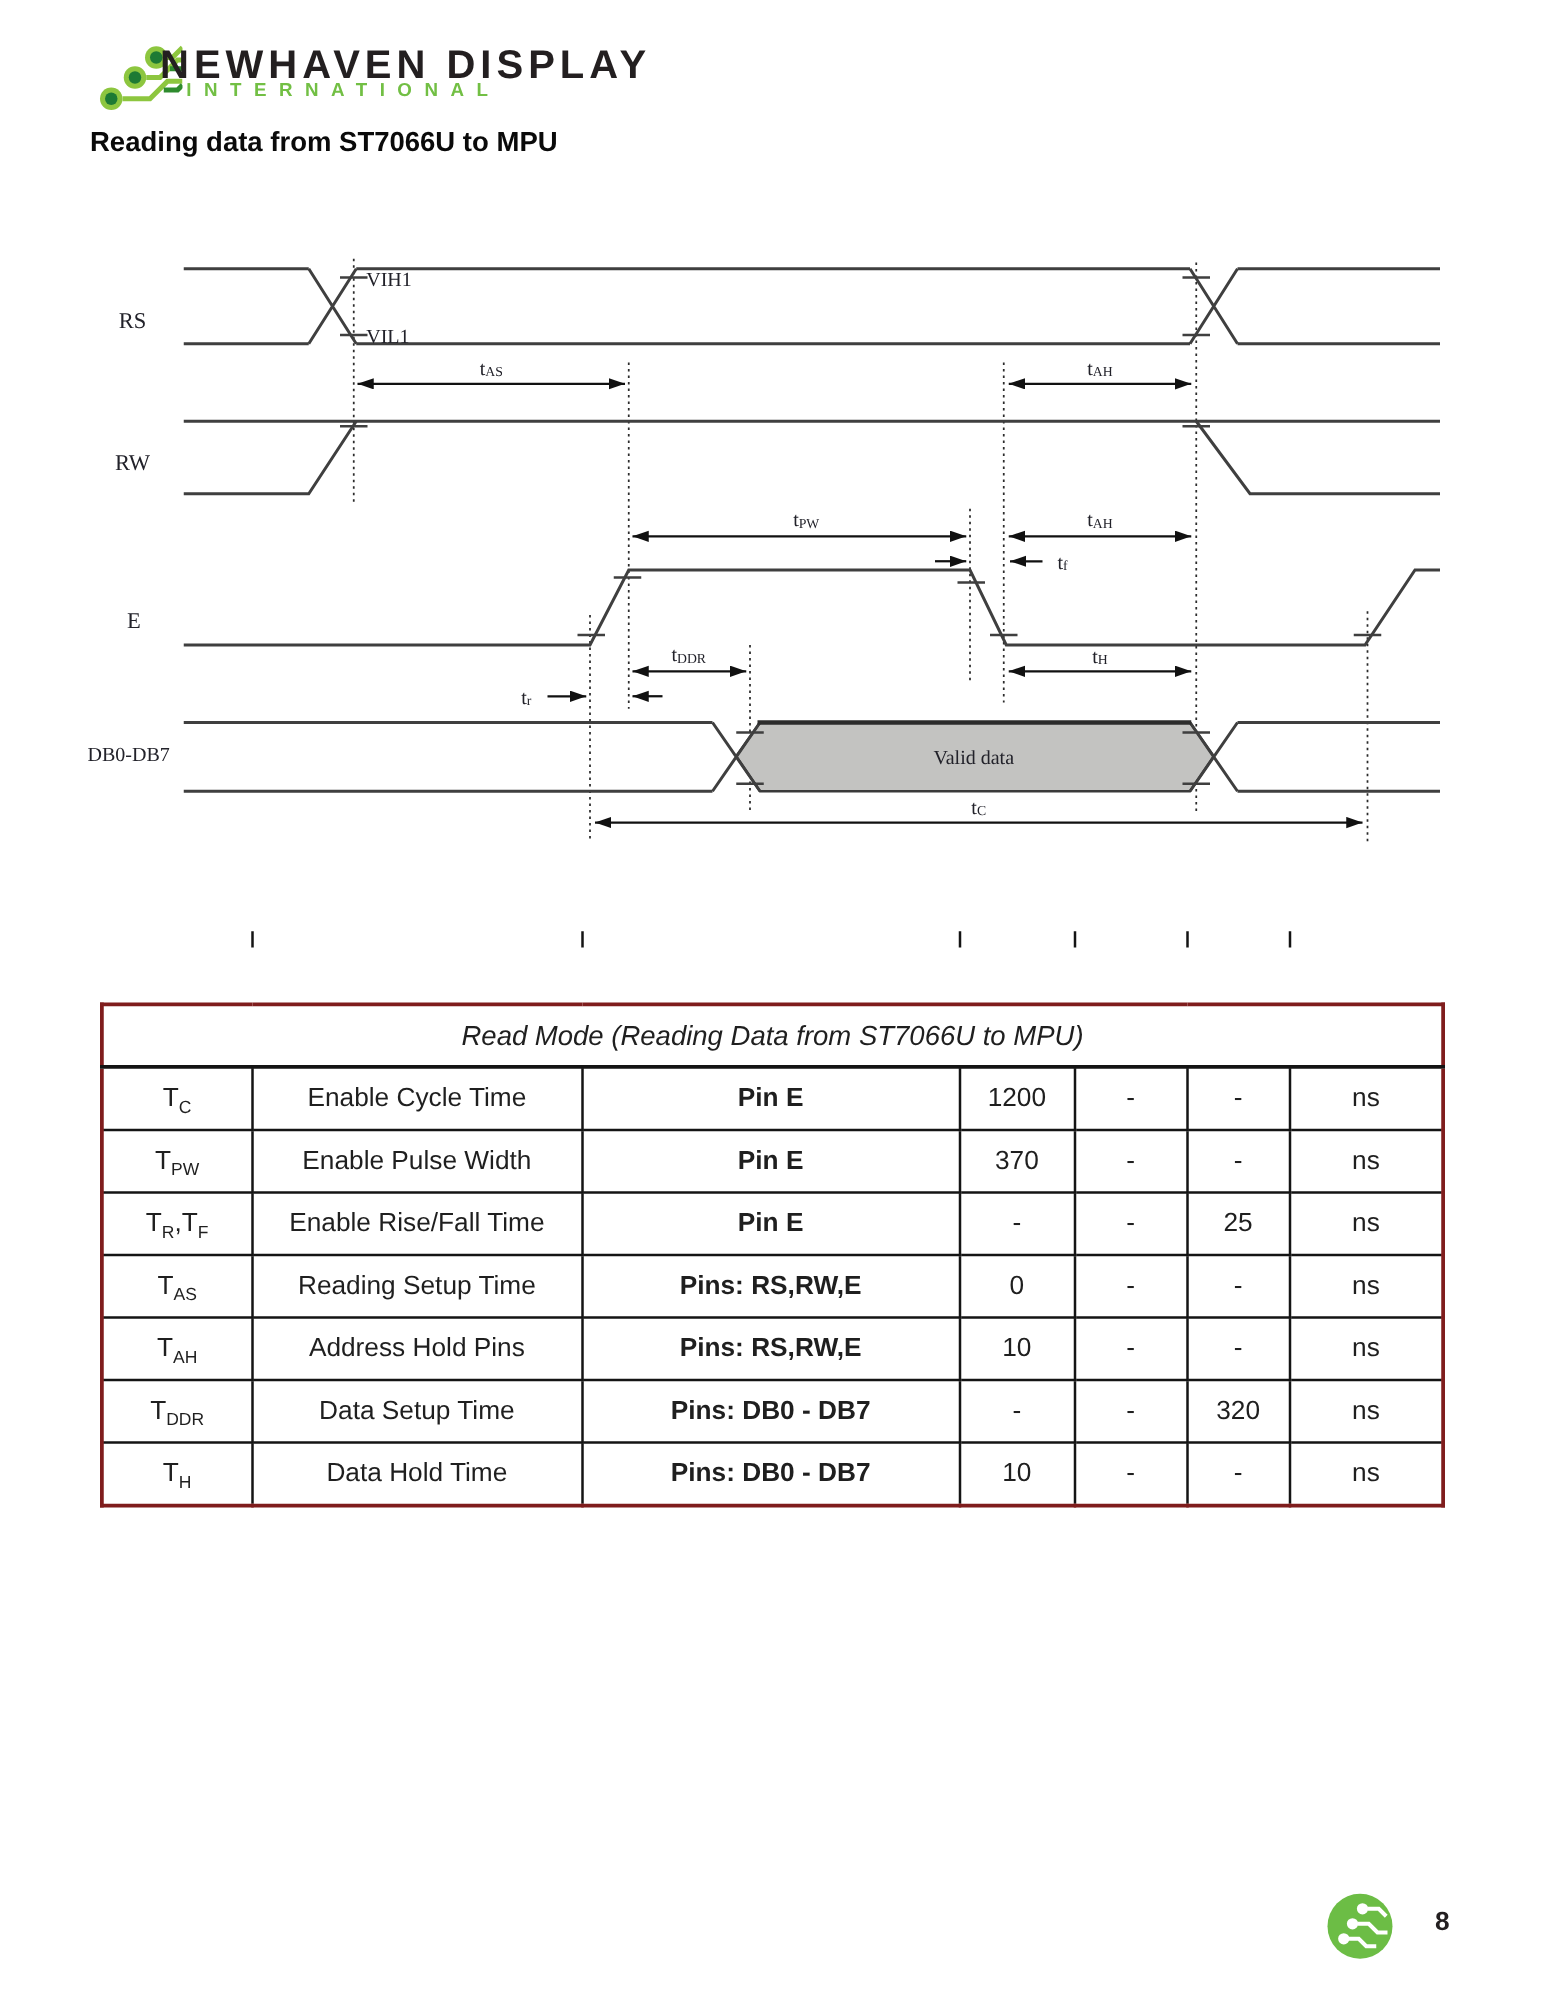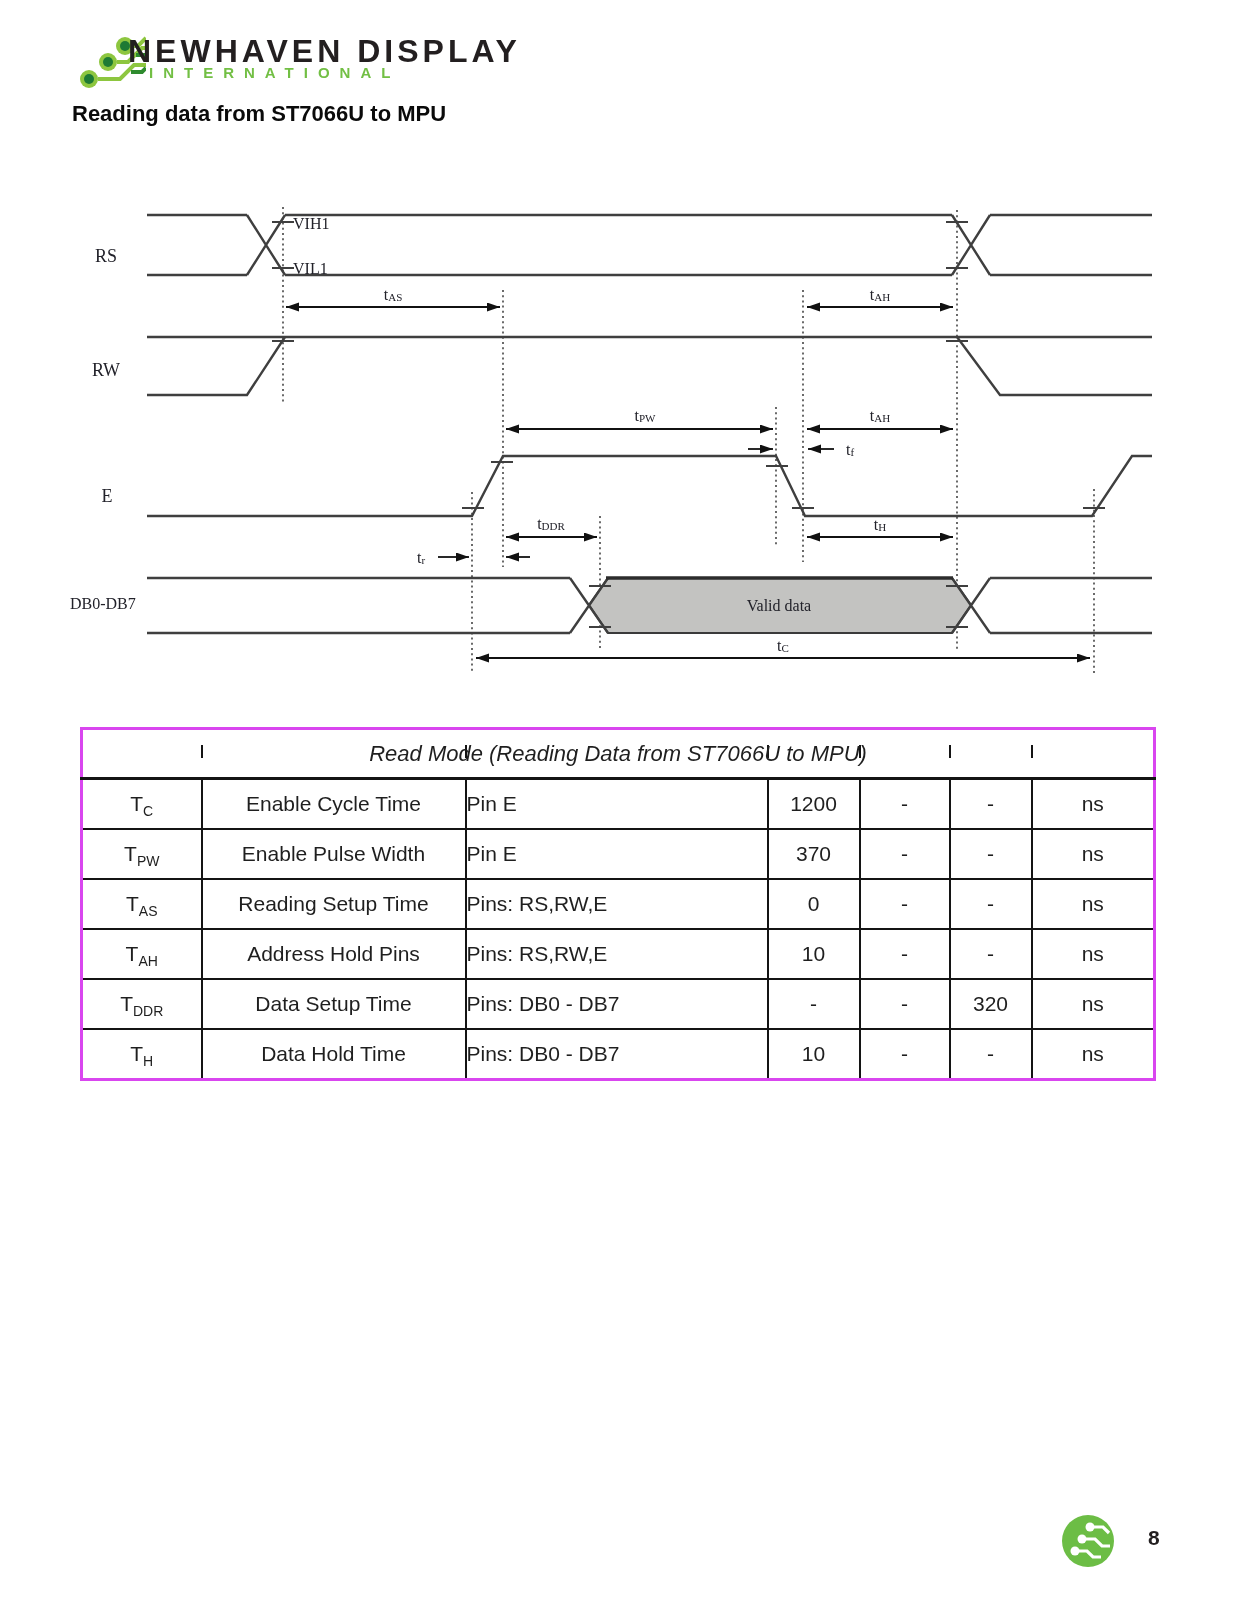--- a/index.html
+++ b/index.html
@@ -11,26 +11,26 @@
   .brand2{position:absolute;left:149px;top:64px;font-size:15px;font-weight:bold;
           letter-spacing:10px;color:#72bf44;text-align:center;}
   .doc-title{position:absolute;left:72px;top:101px;font-size:22px;font-weight:bold;color:#0a0a0a;}
   svg text{font-family:"Liberation Serif","DejaVu Serif",serif;fill:#22222a;}
   .sig{font-size:18px;}
   .lvl{font-size:16px;}
   .dim{font-size:16px;}
   .dsub{font-size:11px;}
   .vdata{font-size:16px;}
   
-  .ttable{position:absolute;left:80px;top:727px;border-collapse:collapse;table-layout:fixed;
-          width:1073px;border:3px solid #d946ef;}
+  .ttable{position:absolute;left:80px;top:802px;border-collapse:collapse;table-layout:fixed;
+          width:1073px;border:3px solid #7f1d1d;}
   .ttable td{border:2px solid #141414;height:48px;font-size:21px;text-align:center;
              vertical-align:middle;padding:0;}
   .ttable td.title-cell{height:47px;font-size:22px;font-style:italic;border-bottom:3px solid #141414;}
-  .ttable td.pins{text-align:left;padding-left:0;}
+  .ttable td.pins{text-align:center;padding-left:0;font-weight:bold;}
   .tsub{font-size:14px;position:relative;top:5px;}
   .ttick{position:absolute;top:745px;width:2px;height:13px;background:#141414;}
   
   .pagenum{position:absolute;left:1148px;top:1526px;font-size:21px;font-weight:bold;color:#231f20;}
 </style>
 </head>
 <body>
 
 <div class="page">
 
@@ -175,20 +175,29 @@
       <tr>
         <td><span>T</span><span class="tsub">PW</span></td>
         <td>Enable Pulse Width</td>
         <td class="pins">Pin E</td>
         <td>370</td>
         <td>-</td>
         <td>-</td>
         <td>ns</td>
       </tr>
       <tr>
+        <td><span>T</span><span class="tsub">R</span><span>,T</span><span class="tsub">F</span></td>
+        <td>Enable Rise/Fall Time</td>
+        <td class="pins">Pin E</td>
+        <td>-</td>
+        <td>-</td>
+        <td>25</td>
+        <td>ns</td>
+      </tr>
+      <tr>
         <td><span>T</span><span class="tsub">AS</span></td>
         <td>Reading Setup Time</td>
         <td class="pins">Pins: RS,RW,E</td>
         <td>0</td>
         <td>-</td>
         <td>-</td>
         <td>ns</td>
       </tr>
       <tr>
         <td><span>T</span><span class="tsub">AH</span></td>

